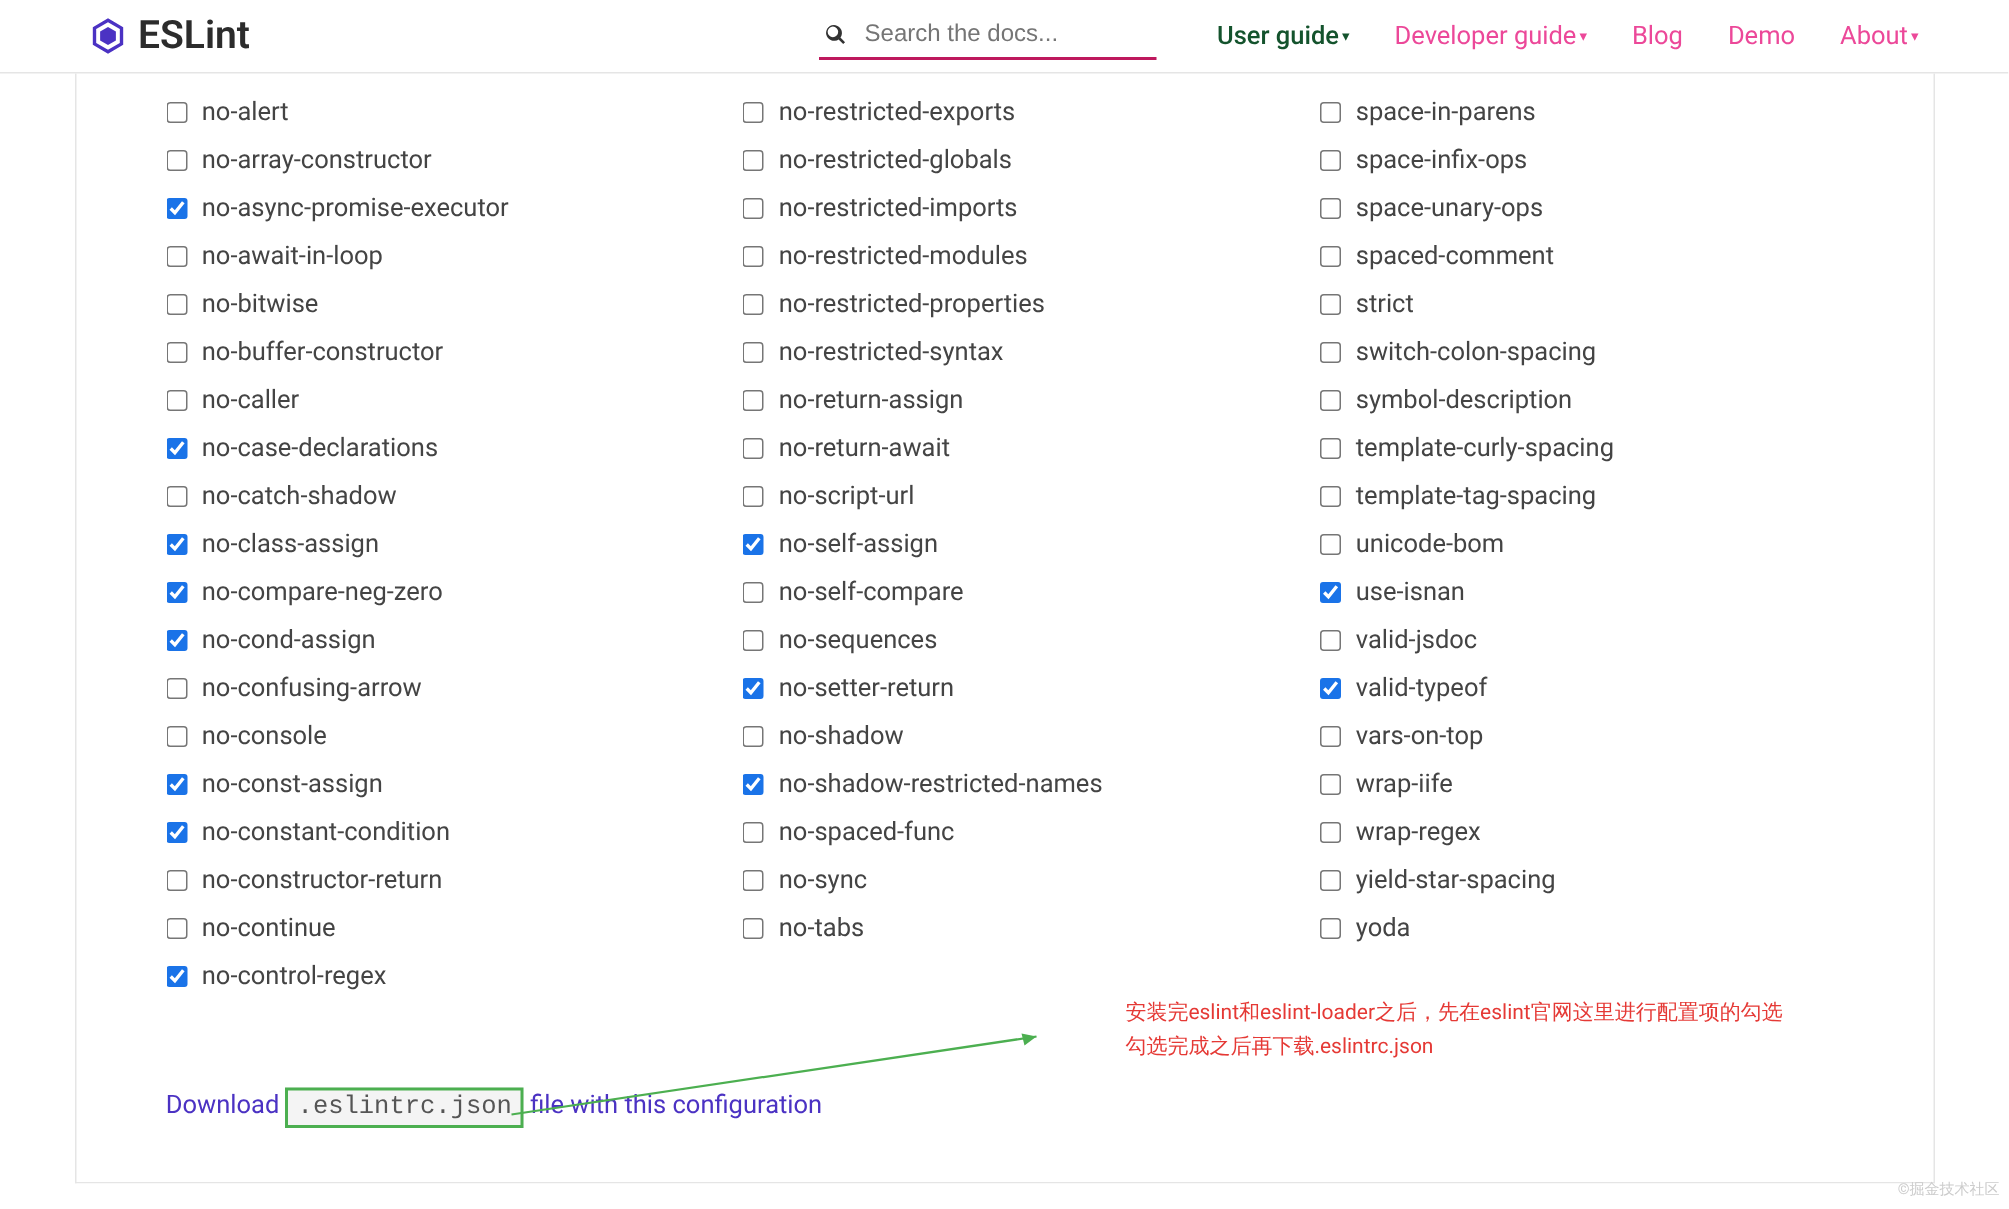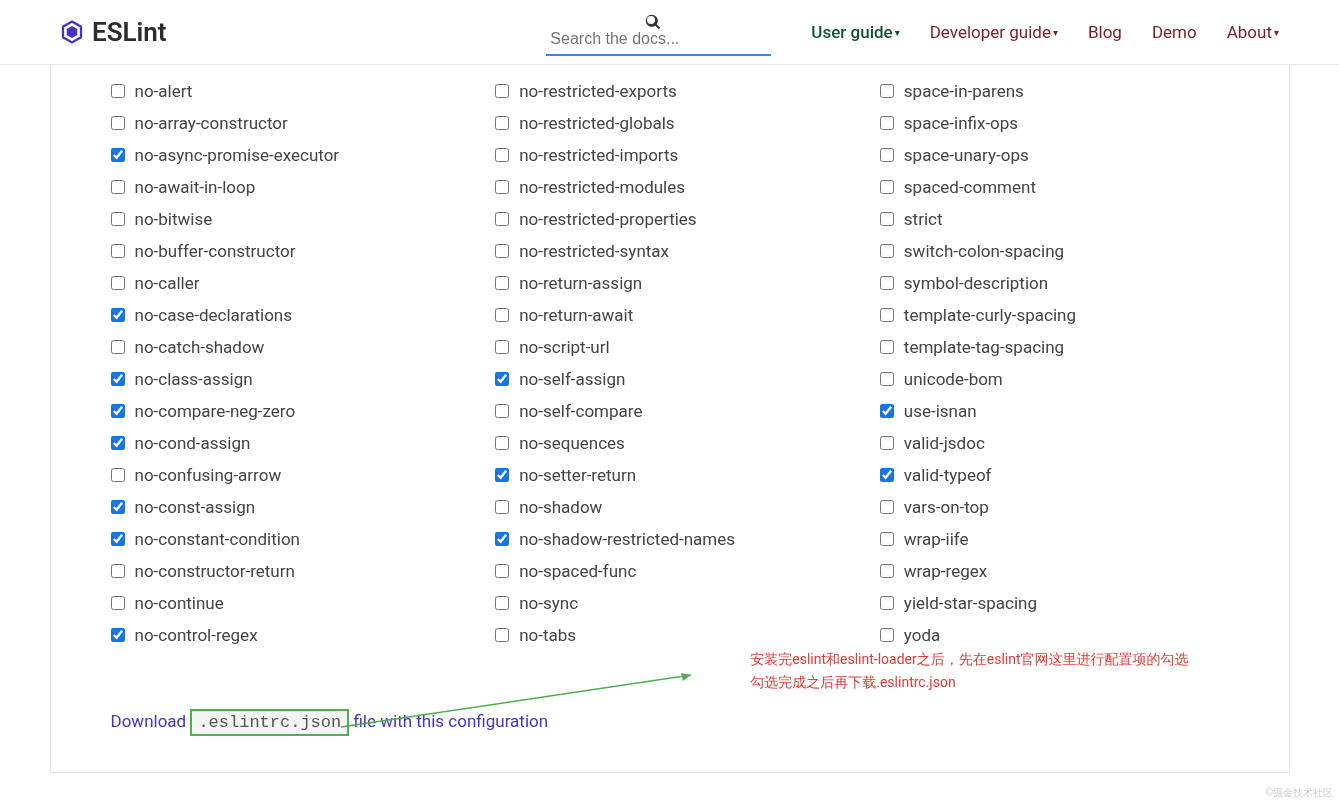--- a/index.html
+++ b/index.html
@@ -1,25 +1,25 @@
 <!DOCTYPE html>
 <html><head>
 <meta charset="utf-8">
 <style>
 * { box-sizing: border-box; margin: 0; padding: 0; }
 body { font-family: -apple-system, BlinkMacSystemFont, "Segoe UI", Roboto, sans-serif; background: #fff; color: #333; }
 .header { display: flex; align-items: center; padding: 8px 60px; border-bottom: 1px solid #e5e5e5; background: #fff; }
 .logo-box { display: flex; align-items: center; gap: 8px; justify-content: flex-end; }
 .logo-icon { width: 24px; height: 24px; }
 .logo-text { font-size: 26px; font-weight: 600; color: #2c2c2c; }
-.search-wrap { margin-left: auto; display: flex; align-items: center; border-bottom: 2px solid #3b82f6; padding: 6px 4px; width: 225px; margin-right: 40px; flex-direction: column; }
+.search-wrap { margin-left: auto; display: flex; align-items: center; border-bottom: 2px solid #be185d; padding: 6px 4px; width: 225px; margin-right: 40px; }
 .search-icon { width: 16px; height: 16px; margin-right: 12px; fill: #333; }
 .search-input { border: none; outline: none; font-size: 16px; color: #999; background: transparent; width: 100%; }
 .nav { display: flex; gap: 30px; align-items: center; }
-.nav-item { font-size: 17px; color: #7f1d1d; cursor: pointer; display: flex; align-items: center; gap: 2px; }
+.nav-item { font-size: 17px; color: #ec4899; cursor: pointer; display: flex; align-items: center; gap: 2px; }
 .nav-item.active { color: #14532d; font-weight: 500; }
 .caret { font-size: 10px; }
 .content { padding: 0 44px 40px 60px; max-width: 1240px; margin: 0 auto; border: 1px solid #e5e5e5; border-top: none; position: relative; }
 .columns { display: flex; gap: 20px; padding-top: 10px; }
 .col { flex: 1; }
 .rule-row { display: flex; align-items: center; padding: 6px 0; }
 .rule-row input[type=checkbox] { width: 14px; height: 14px; margin-right: 10px; accent-color: #1a73e8; }
 .rule-row label { font-size: 17px; color: #444; cursor: pointer; }
 .download-row { margin-top: 60px; font-size: 17px; color: #4b32c3; }
 .download-row a { color: #4b32c3; text-decoration: none; }
@@ -103,20 +103,24 @@
         </div>
         <div class="rule-row">
           <input type="checkbox" checked="" style="">
           <label>no-cond-assign</label>
         </div>
         <div class="rule-row">
           <input type="checkbox" style="">
           <label>no-confusing-arrow</label>
         </div>
         <div class="rule-row">
+          <input type="checkbox" style="">
+          <label>no-console</label>
+        </div>
+        <div class="rule-row">
           <input type="checkbox" checked="" style="">
           <label>no-const-assign</label>
         </div>
         <div class="rule-row">
           <input type="checkbox" checked="" style="">
           <label>no-constant-condition</label>
         </div>
         <div class="rule-row">
           <input type="checkbox" style="">
           <label>no-constructor-return</label>

